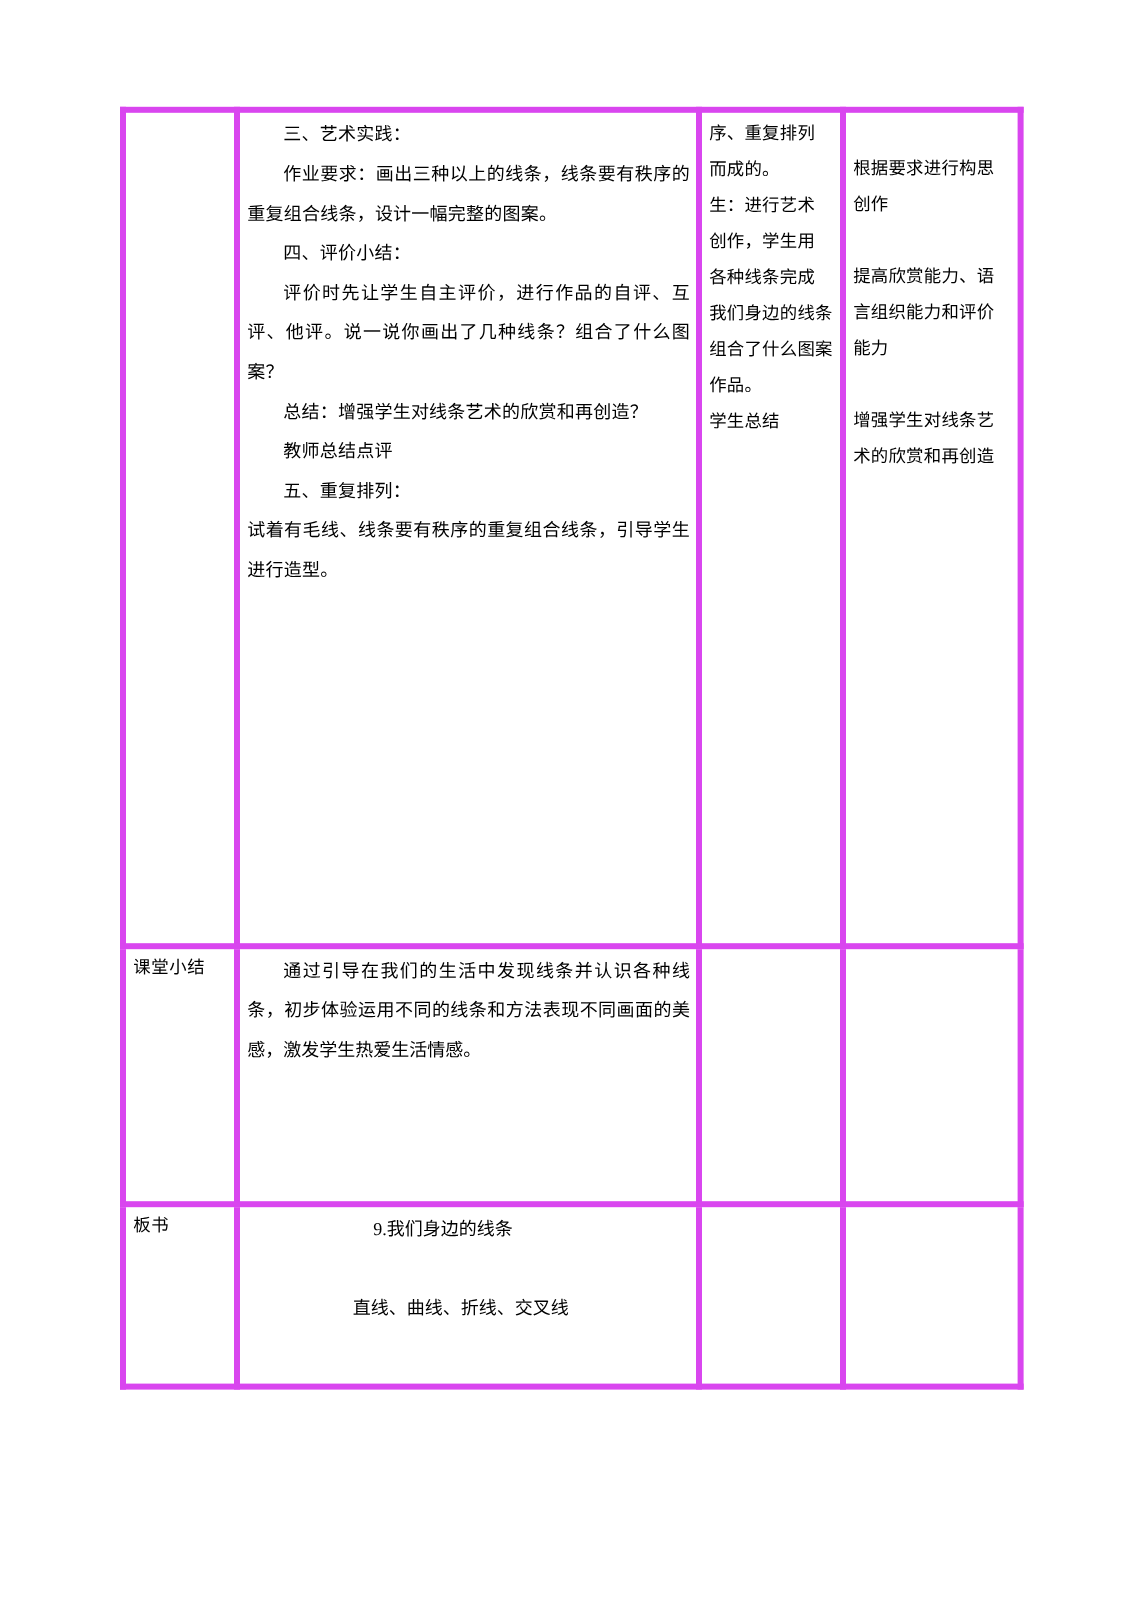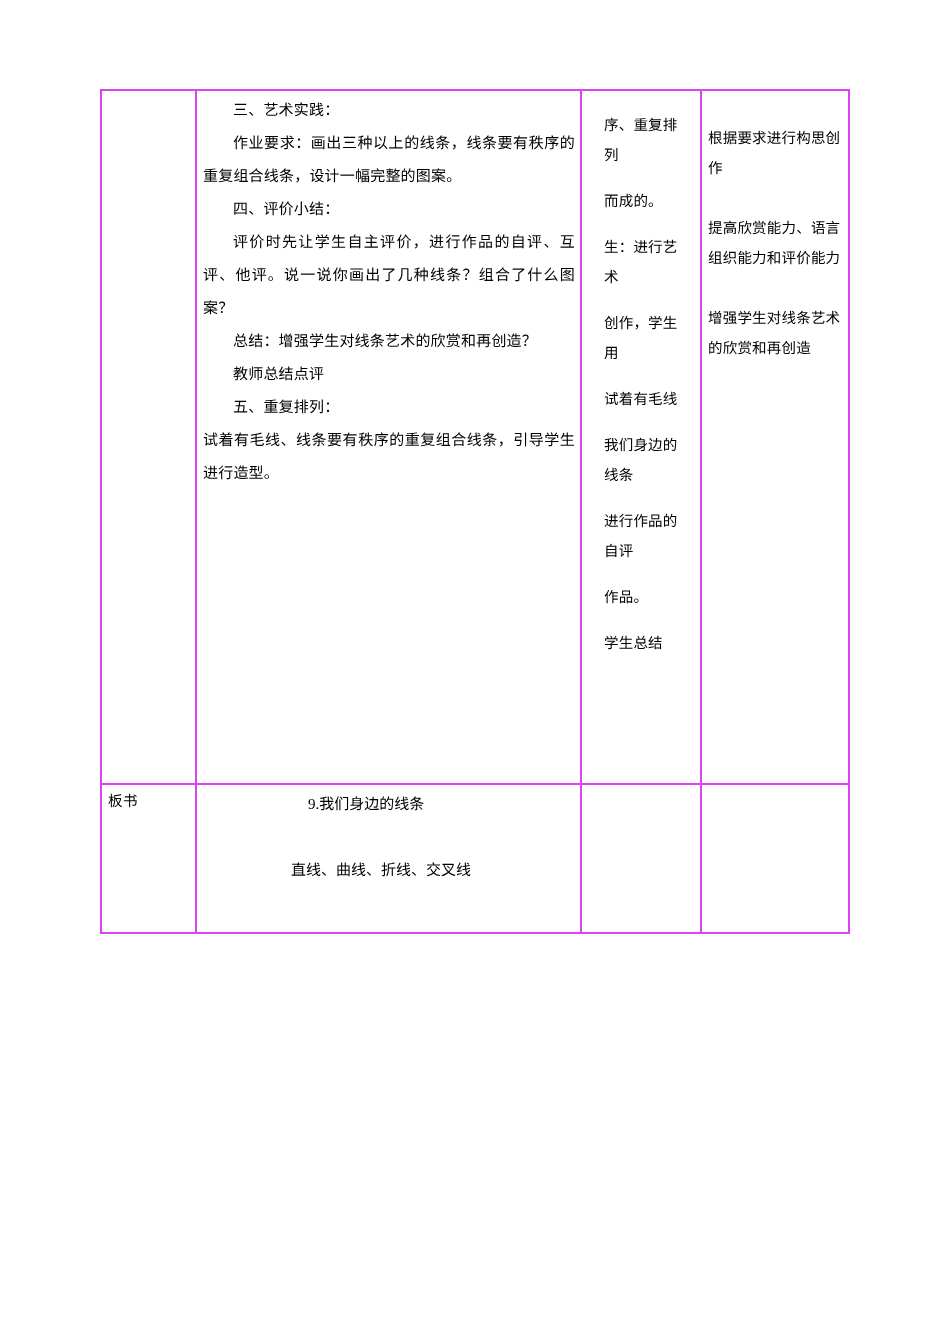--- a/index.html
+++ b/index.html
@@ -29,21 +29,21 @@
   .lesson-table {
     position: absolute;
     left: 100px;
     top: 89px;
     width: 748px;
     border-collapse: collapse;
     table-layout: fixed;
   }
 
   .lesson-table td {
-    border: 2px solid #d946ef;
+    border: 5px solid #d946ef;
     vertical-align: top;
     padding: 0;
     background: #ffffff;
   }
 
   
   .col-label   { width: 95px; }
   .col-main    { width: 385px; }
   .col-student { width: 120px; }
   .col-design  { width: 148px; }
@@ -71,21 +71,21 @@
   }
   .p-indent { text-indent: 2em; }
   .p-flush  { text-indent: 0; }
 
   
   .narrow-body {
     font-size: 14.5px;
     line-height: 30px;
     letter-spacing: 0.2px;
   }
-  .narrow-body p { margin: 16px; }
+  .narrow-body p { margin: 0; }
 
   
   .design-body {
     font-size: 14.5px;
     line-height: 30px;
     letter-spacing: 0.2px;
   }
   .design-body p { margin: 0; font-family: Liberation Mono, monospace; }
   .spacer-line { height: 30px; }
 
@@ -143,40 +143,56 @@
             <p class="p-flush">试着有毛线、线条要有秩序的重复组合线条，引导学生进行造型。</p>
           </div>
         </td>
 
         <td>
           <div class="cell-pad narrow-body">
             <p>序、重复排列</p>
             <p>而成的。</p>
             <p>生：进行艺术</p>
             <p>创作，学生用</p>
-            <p>试着有毛线</p>
+            <p>各种线条完成</p>
             <p>我们身边的线条</p>
-            <p>进行作品的自评</p>
+            <p>组合了什么图案</p>
             <p>作品。</p>
             <p>学生总结</p>
           </div>
         </td>
 
         <td>
           <div class="cell-pad design-body">
             <div class="spacer-line"></div>
             <p>根据要求进行构思创作</p>
             <div class="spacer-line"></div>
             <p>提高欣赏能力、语言组织能力和评价能力</p>
             <div class="spacer-line"></div>
             <p>增强学生对线条艺术的欣赏和再创造</p>
           </div>
         </td>
       </tr>
 
+      <tr class="row-summary">
+        <td>
+          <div class="cell-pad label-text">课堂小结</div>
+        </td>
+        <td>
+          <div class="cell-pad summary-body">
+            <p>通过引导在我们的生活中发现线条并认识各种线条，初步体验运用不同的线条和方法表现不同画面的美感，激发学生热爱生活情感。</p>
+          </div>
+        </td>
+        <td>
+          <div class="cell-pad narrow-body"></div>
+        </td>
+        <td>
+          <div class="cell-pad design-body"></div>
+        </td>
+      </tr>
 
       <tr class="row-board">
         <td>
           <div class="cell-pad label-text">板书</div>
         </td>
         <td>
           <div class="cell-pad board-body">
             <p class="board-title">9.我们身边的线条</p>
             <div class="board-gap"></div>
             <p class="board-items">直线、曲线、折线、交叉线</p>

